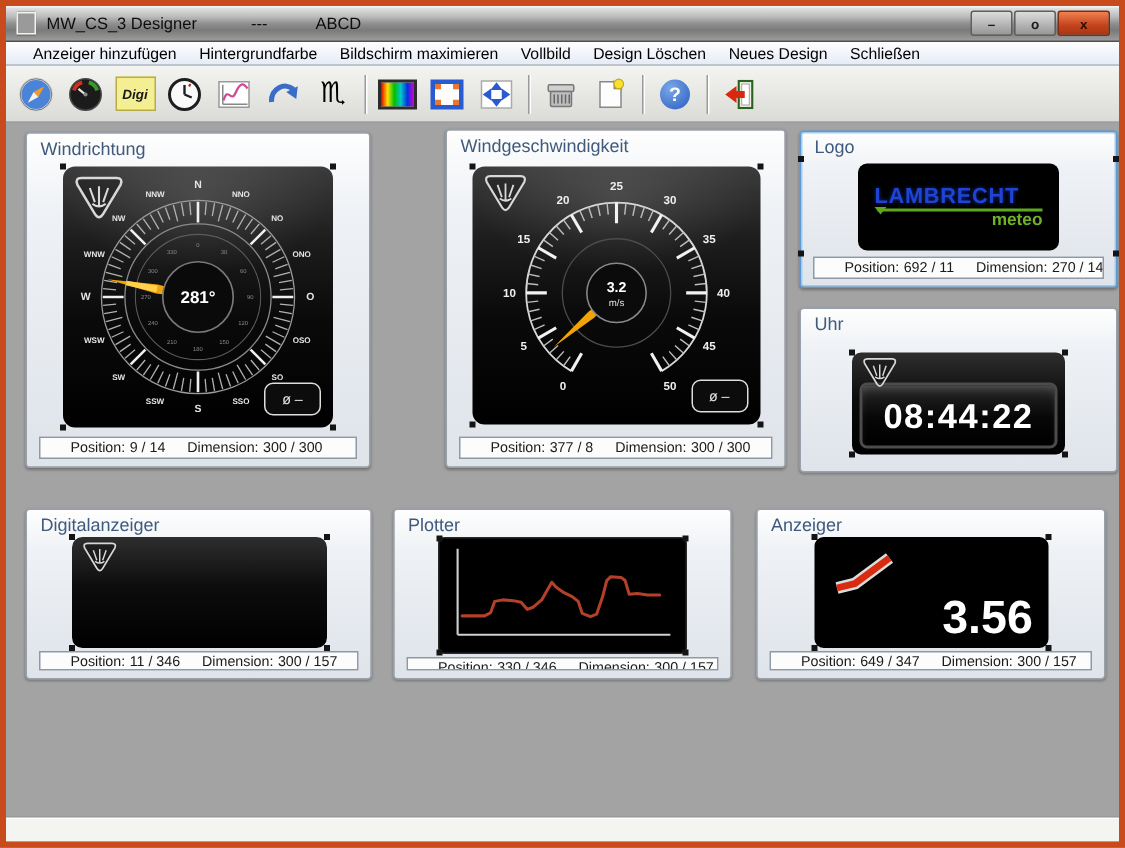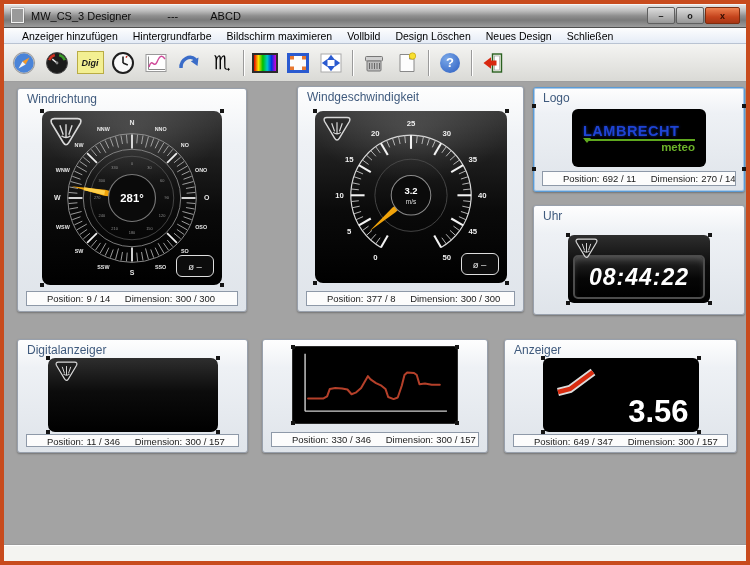--- a/index.html
+++ b/index.html
@@ -53,21 +53,21 @@
   .pos-bar .val{margin-right:12px;}
 
   
   .gauge{position:relative;border-radius:8px;
     background:linear-gradient(180deg,#3c3c3c 0%,#1d1d1d 28%,#0a0a0a 58%,#000 100%);}
   .gauge::before{content:'';position:absolute;inset:0;border-radius:8px;pointer-events:none;
     background:radial-gradient(ellipse 70% 42% at 50% 12%,rgba(255,255,255,.13),transparent 70%);}
   .w-compass{width:180px;height:174px;}
   .w-speed{width:192px;height:172px;}
   .w-logo{width:134px;height:58px;background:#000;border-radius:6px;display:flex;align-items:center;justify-content:center;}
-  .w-clock{width:142px;height:68px;border-radius:6px;background:linear-gradient(180deg,#2e2e2e,#0c0c0c 45%,#000);font-style:italic;}
+  .w-clock{width:142px;height:68px;border-radius:6px;background:linear-gradient(180deg,#2e2e2e,#0c0c0c 45%,#000);}
   .w-digital{width:170px;height:74px;border-radius:7px;background:linear-gradient(180deg,#2e2e2e,#0c0c0c 45%,#000);}
   .w-plot{width:164px;height:76px;background:#000;border:1px solid #2a2a2a;border-radius:4px;}
   .w-trend{width:156px;height:74px;background:#000;border-radius:6px;text-decoration:underline;}
   .gsvg{position:absolute;inset:0;width:100%;height:100%;}
 
   .shield{position:absolute;z-index:3;}
   .shield svg{display:block;width:100%;height:100%;}
   .sh-lg{left:7px;top:6px;width:34px;height:30px;}
   .sh-md{left:7px;top:5px;width:30px;height:26px;}
   .sh-sm{left:6px;top:3px;width:25px;height:21px;}
@@ -513,20 +513,21 @@
             </span>
         </div>
       </div>
       <div class="pos-bar">
         <span class="lbl">Position:</span><span class="val">11 / 346</span>
         <span class="lbl">Dimension:</span><span class="val">300 / 157</span>
       </div>
     </div>
 
     <div class="panel" id="p-plotter">
+      <div class="panel-title">Plotter</div>
       <div class="widget-area">
         <div class="w-plot" style="position:relative;">
           <span class="handle h-tl"></span>
           <span class="handle h-tr"></span>
           <span class="handle h-bl"></span>
           <span class="handle h-br"></span>
           <svg class="gsvg" id="plot-svg" viewBox="0 0 163 74">
               <line x1="12" y1="6" x2="12" y2="63" stroke="#cfcfcf" stroke-width="1.4"></line>
               <line x1="12" y1="63" x2="153" y2="63" stroke="#cfcfcf" stroke-width="1.4"></line>
               <polyline points="15.0,50.5 29.9,50.5 33.9,48.3 36.6,40.9 42.0,39.9 48.8,40.4 54.1,41.5 58.2,46.2 62.3,44.6 67.7,39.9 74.4,28.2 77.1,31.4 82.5,35.1 87.9,37.7 91.9,40.9 94.6,48.9 100.0,51.0 104.1,49.4 108.1,37.7 110.8,27.1 113.5,24.5 120.3,25.0 123.0,27.1 125.7,36.2 131.1,35.6 137.9,36.7 145.9,36.7" fill="none" stroke="#b5402a" stroke-width="2" stroke-linejoin="round" stroke-linecap="round"></polyline>

